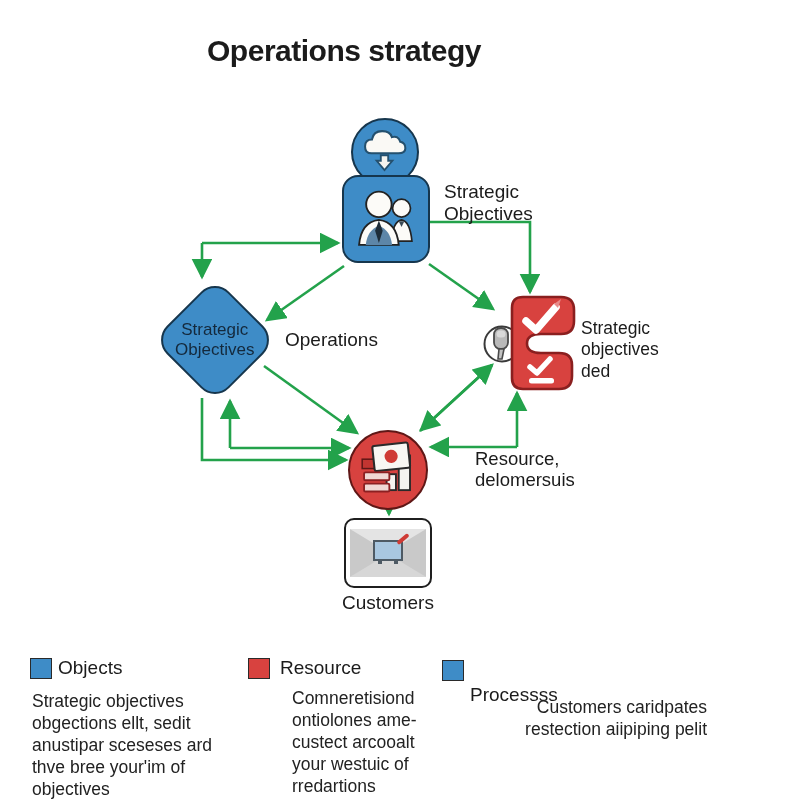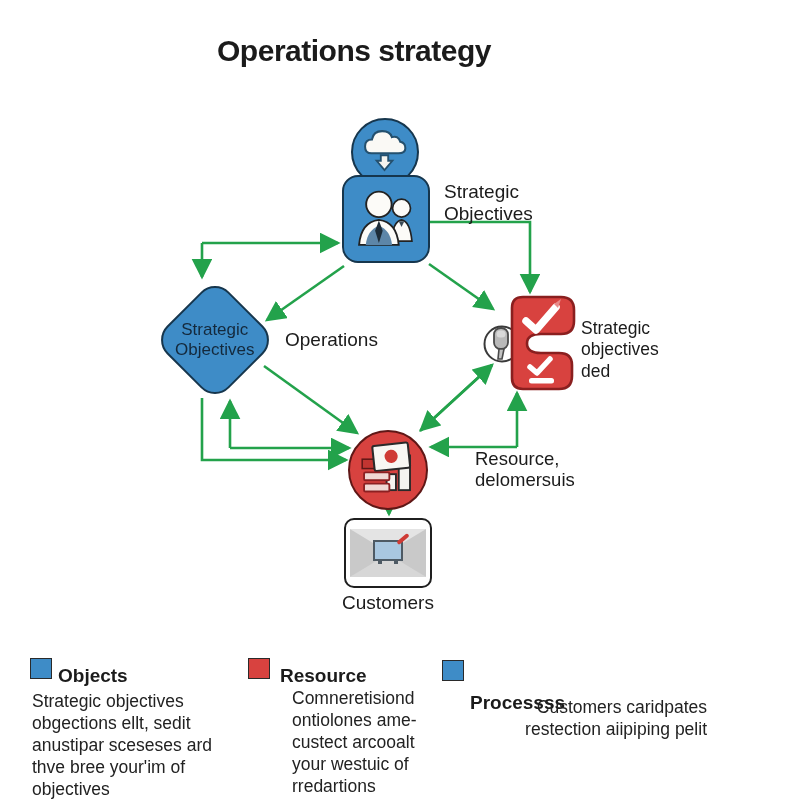--- a/index.html
+++ b/index.html
@@ -7,21 +7,21 @@
     --blue-border:#16364d; --red-border:#8a1f1f;
   }
   html,body{margin:0;padding:0;}
   body{
     width:800px;height:800px;background:#ffffff;position:relative;overflow:hidden;
     font-family:"Liberation Sans","DejaVu Sans",sans-serif;color:var(--text);
   }
   .abs{position:absolute;}
   .multiline{white-space:pre-line;}
   
-  .title{left:12px;top:34px;width:684px;text-align:center;font-size:30px;font-weight:700;letter-spacing:-0.5px;}
+  .title{left:2px;top:34px;width:684px;text-align:center;font-size:30px;font-weight:700;letter-spacing:-0.5px;}
   
   svg.arrows{left:0;top:0;z-index:1;}
   svg.arrows polyline,svg.arrows line{stroke:var(--green);stroke-width:2.6;fill:none;}
   .ah{fill:var(--green);}
   
   .node{z-index:2;}
   .cloud-circle{left:351px;top:118px;width:68px;height:68px;border-radius:50%;
     background:var(--blue);border:2.5px solid var(--blue-border);box-sizing:border-box;}
   .people-square{left:342px;top:175px;width:88px;height:88px;border-radius:16px;
     background:var(--blue);border:2.5px solid var(--blue-border);box-sizing:border-box;z-index:3;}
@@ -49,21 +49,21 @@
   
   .lbl{font-size:19px;line-height:1.16;z-index:2;}
   .lbl-top{left:444px;top:181px;}
   .lbl-resources{left:285px;top:329px;}
   .lbl-checklist{left:581px;top:318px;font-size:17.5px;line-height:1.22;}
   .lbl-resource{left:437px;top:448px;font-size:18.5px;margin-left:38px;}
   .lbl-customers{left:336px;top:592px;width:104px;text-align:center;}
   
   .legend-swatch{width:22px;height:21px;border:1.5px solid #2a2a2a;box-sizing:border-box;z-index:2;}
   .sw-blue{background:var(--blue);} .sw-red{background:var(--red);}
-  .legend-label{font-size:19px;font-weight:700;z-index:2;margin-top:8px;}
+  .legend-label{font-size:19px;font-weight:400;z-index:2;}
   .legend-text{font-size:17.5px;line-height:1.26;color:#222;z-index:2;}
   .sw1{left:30px;top:658px;} .ll1{left:58px;top:657px;} .lt1{left:32px;top:690px;width:215px;}
   .sw2{left:248px;top:658px;} .ll2{left:280px;top:657px;} .lt2{left:292px;top:687px;width:170px;}
   .sw3{left:442px;top:660px;} .ll3{left:470px;top:684px;} .lt3{left:467px;top:696px;width:240px;text-align:right;}
 </style>
 </head>
 <body>
 
 <div class="abs title">Operations strategy</div>
 

